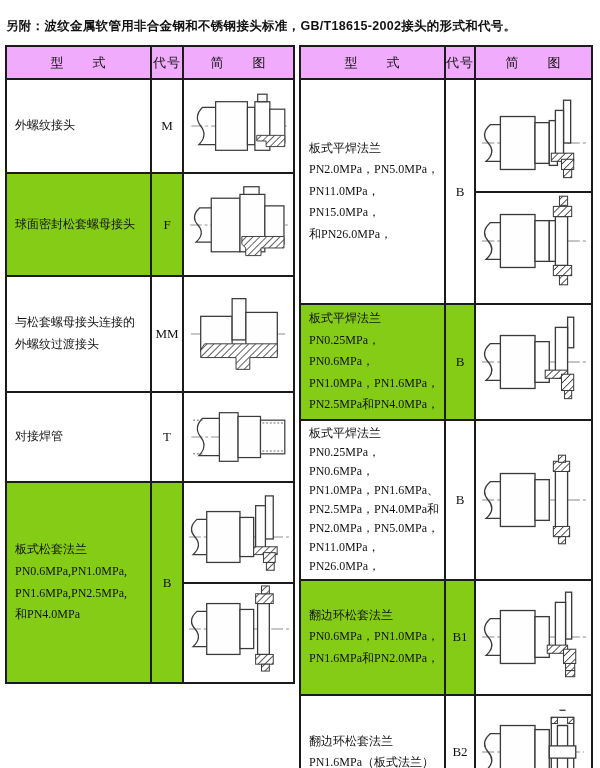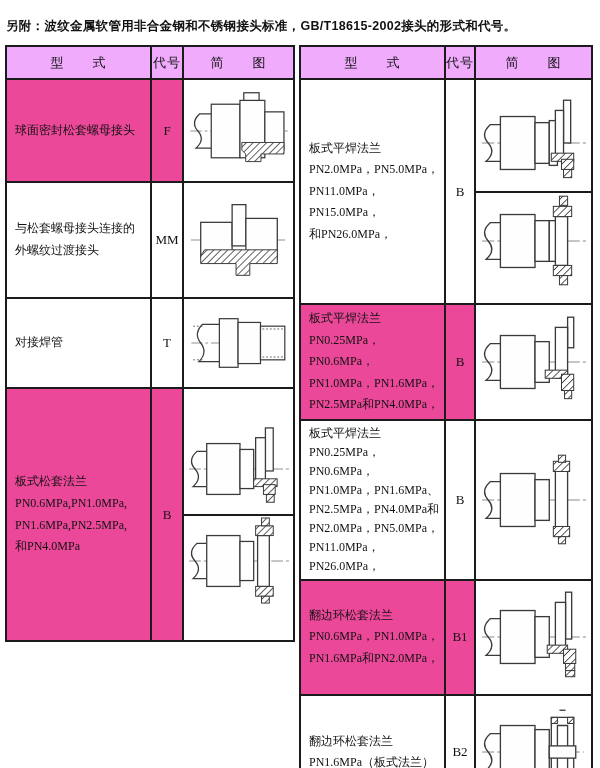--- a/index.html
+++ b/index.html
@@ -10,21 +10,21 @@
          font-weight:bold;font-size:12.5px;letter-spacing:.3px;
          margin:12px 0 10px 1px;white-space:nowrap;}
   .tables{display:flex;gap:4px;align-items:flex-start;}
   table{border-collapse:collapse;table-layout:fixed;}
   th,td{border:2px solid #1b1b1b;padding:0;overflow:hidden;}
   th{background:#f0abfc;font-weight:normal;font-size:13px;height:31px;letter-spacing:1px;}
   td.type{font-size:12px;line-height:1.8;padding:3px 4px 3px 8px;
           vertical-align:middle;white-space:pre-line;}
   td.type.dense{line-height:1.58;}
   td.code{text-align:center;vertical-align:middle;font-size:13px;}
-  tr.hl td.type,tr.hl td.code{background:#ec4899;}
+  tr.hl td.type,tr.hl td.code{background:#84cc16;}
   td.diag{text-align:center;vertical-align:middle;background:#fff;}
   td.diag svg{vertical-align:middle;}
   .dstack{display:flex;flex-direction:column;height:100%;}
   .dcell{flex:1;display:flex;align-items:center;justify-content:center;}
   .dcell + .dcell{border-top:2px solid #1b1b1b;}
   
   .ln{fill:#fefefe;stroke:#3a3a3a;stroke-width:1.3;}
   .op{fill:none;stroke:#3a3a3a;stroke-width:1.3;}
   .ht{fill:url(#hatch);stroke:#3a3a3a;stroke-width:1;}
   .cl{stroke:#808080;stroke-width:.9;stroke-dasharray:12 3 3 3;}
@@ -54,20 +54,36 @@
           <col style="width:111px">
         </colgroup>
       <thead>
         <tr>
           <th>型　　式</th>
           <th>代号</th>
           <th>简　　图</th>
         </tr>
       </thead>
       <tbody>
+        <tr style="height:94px">
+          <td class="type">外螺纹接头</td>
+          <td class="code">M</td>
+          <td class="diag">
+            <svg width="108" height="86" viewBox="0 0 110 92">
+                <line x1="4" y1="46" x2="106" y2="46" class="cl"></line>
+                <path d="M30,26 L16,26 Q6,36 14,46 Q22,56 12,66 L30,66" class="op"></path>
+                <rect x="30" y="20" width="34" height="52" class="ln"></rect>
+                <rect x="64" y="26" width="8" height="40" class="ln"></rect>
+                <rect x="72" y="20" width="16" height="52" class="ln"></rect>
+                <rect x="75" y="12" width="10" height="8" class="ln"></rect>
+                <rect x="88" y="28" width="16" height="36" class="ln"></rect>
+                <polygon points="74,56 104,56 104,68 84,68 84,62 74,62" class="ht"></polygon>
+              </svg>
+          </td>
+        </tr>
         <tr class="hl" style="height:103px">
           <td class="type">球面密封松套螺母接头</td>
           <td class="code">F</td>
           <td class="diag">
             <svg width="108" height="88" viewBox="0 0 110 92">
                 <line x1="4" y1="46" x2="106" y2="46" class="cl"></line>
                 <path d="M26,28 L14,28 Q4,37 12,46 Q20,55 10,64 L26,64" class="op"></path>
                 <rect x="26" y="18" width="30" height="56" class="ln"></rect>
                 <rect x="56" y="14" width="26" height="60" class="ln"></rect>
                 <rect x="60" y="6" width="16" height="8" class="ln"></rect>
@@ -99,21 +115,21 @@
                 <line x1="6" y1="28" x2="16" y2="28" class="dsh"></line>
                 <line x1="6" y1="64" x2="16" y2="64" class="dsh"></line>
                 <rect x="34" y="20" width="20" height="52" class="ln"></rect>
                 <rect x="54" y="24" width="24" height="44" class="ln"></rect>
                 <rect x="78" y="28" width="26" height="36" class="ln"></rect>
                 <line x1="80" y1="31" x2="102" y2="31" class="dsh"></line>
                 <line x1="80" y1="61" x2="102" y2="61" class="dsh"></line>
               </svg>
           </td>
         </tr>
-        <tr class="hl" style="height:253px">
+        <tr class="hl" style="height:201px">
           <td class="type">板式松套法兰
 PN0.6MPa,PN1.0MPa,
 PN1.6MPa,PN2.5MPa,
 和PN4.0MPa</td>
           <td class="code">B</td>
           <td class="diag" style="padding:0">
             <div class="dstack">
               <div class="dcell">
                 <svg width="108" height="90" viewBox="0 0 110 92">
                     <line x1="4" y1="46" x2="106" y2="46" class="cl"></line>

